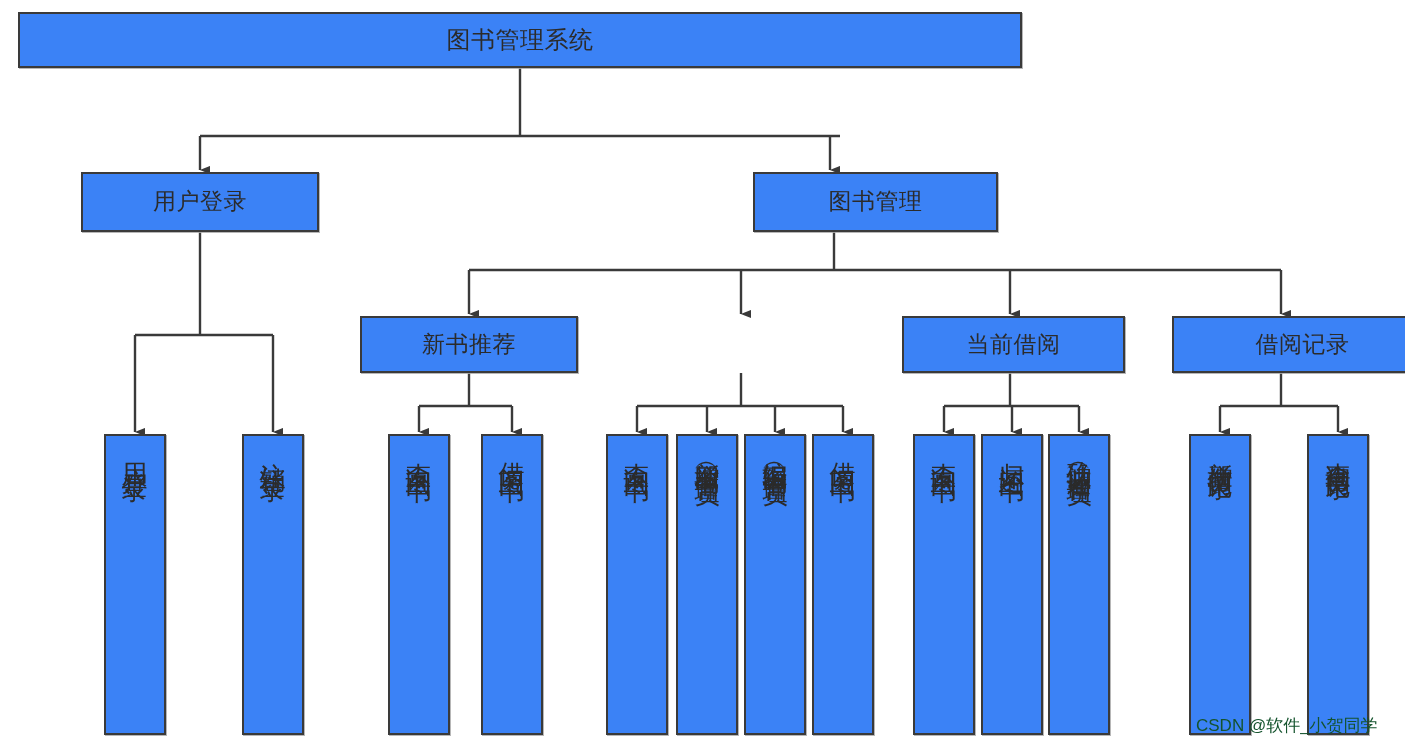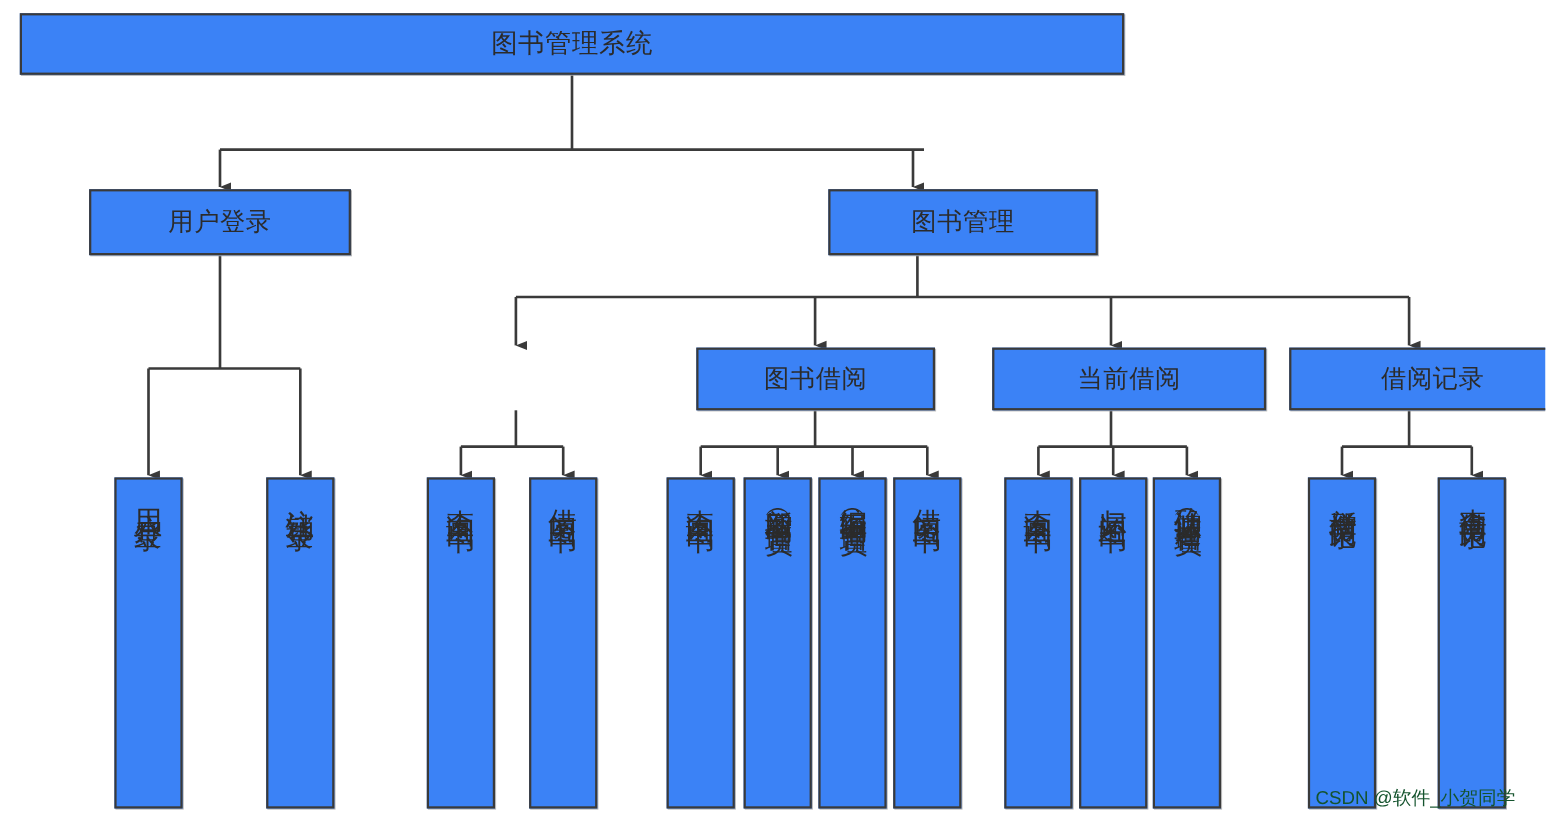--- a/index.html
+++ b/index.html
@@ -137,24 +137,24 @@
     <span class="lbl">图书管理系统</span>
   </div>
 
   <div class="node h" style="left:81px; top:172px; width:238px; height:60px;">
     <span class="lbl">用户登录</span>
   </div>
   <div class="node h" style="left:712px; top:172px; width:245px; height:60px;margin-left:41px;">
     <span class="lbl">图书管理</span>
   </div>
 
-  <div class="node h" style="left:633px; top:316px; width:217px; height:57px;">
-    <span class="lbl">图书借阅</span>
-  </div>
-  <div class="node h" style="left:902px; top:316px; width:249px; height:57px;">
+  <div class="node h" style="left:360px; top:316px; width:218px; height:57px;">
+    <span class="lbl">新书推荐</span>
+  </div>
+  <div class="node h" style="left:902px; top:316px; width:223px; height:57px;">
     <span class="lbl">当前借阅</span>
   </div>
   <div class="node h" style="left:1172px; top:316px; width:261px; height:57px;">
     <span class="lbl">借阅记录</span>
   </div>
 
   <div class="node v" style="left:104px; top:434px; width:62px; height:301px;">
     <span class="lbl">用户登录</span>
   </div>
   <div class="node v" style="left:242px; top:434px; width:62px; height:301px;">

